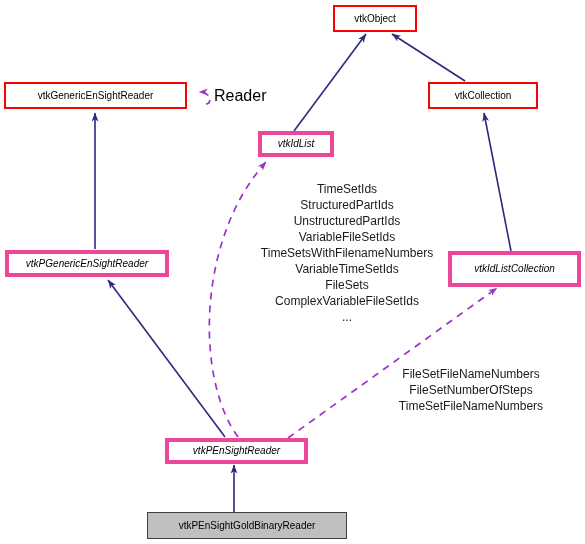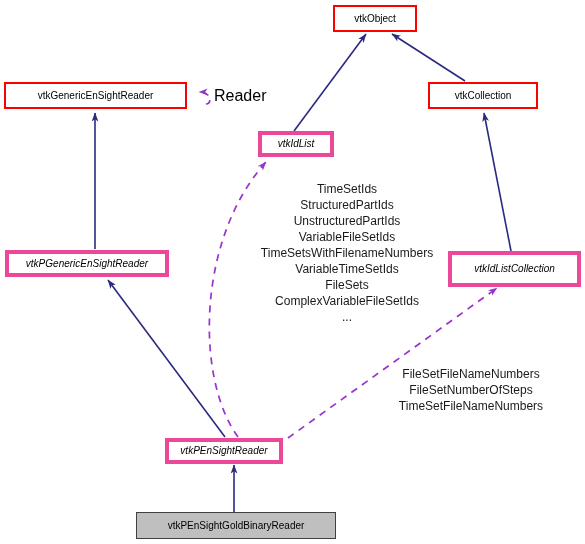--- a/index.html
+++ b/index.html
@@ -117,25 +117,25 @@
   </div>
 
   <div class="node dark" style="left:5px; top:250px; width:164px; height:27px;">
     <span>vtkPGenericEnSightReader</span>
   </div>
 
   <div class="node dark" style="left:448px; top:251px; width:133px; height:36px;">
     <span>vtkIdListCollection</span>
   </div>
 
-  <div class="node dark" style="left:165px; top:438px; width:118px; height:26px;justify-content:center;">
+  <div class="node dark" style="left:165px; top:438px; width:143px; height:26px;justify-content:center;">
     <span>vtkPEnSightReader</span>
   </div>
 
-  <div class="node gray" style="left:136px; top:512px; width:200px; height:27px;">
+  <div class="node gray" style="left:147px; top:512px; width:200px; height:27px;">
     <span>vtkPEnSightGoldBinaryReader</span>
   </div>
 
   <div class="edge-label" style="left:214px; top:88px;">
     <span>Reader</span>
   </div>
 
   <div class="multi-label" style="left:247px; top:181px; width:200px;">
     <div>TimeSetIds</div>
     <div>StructuredPartIds</div>

